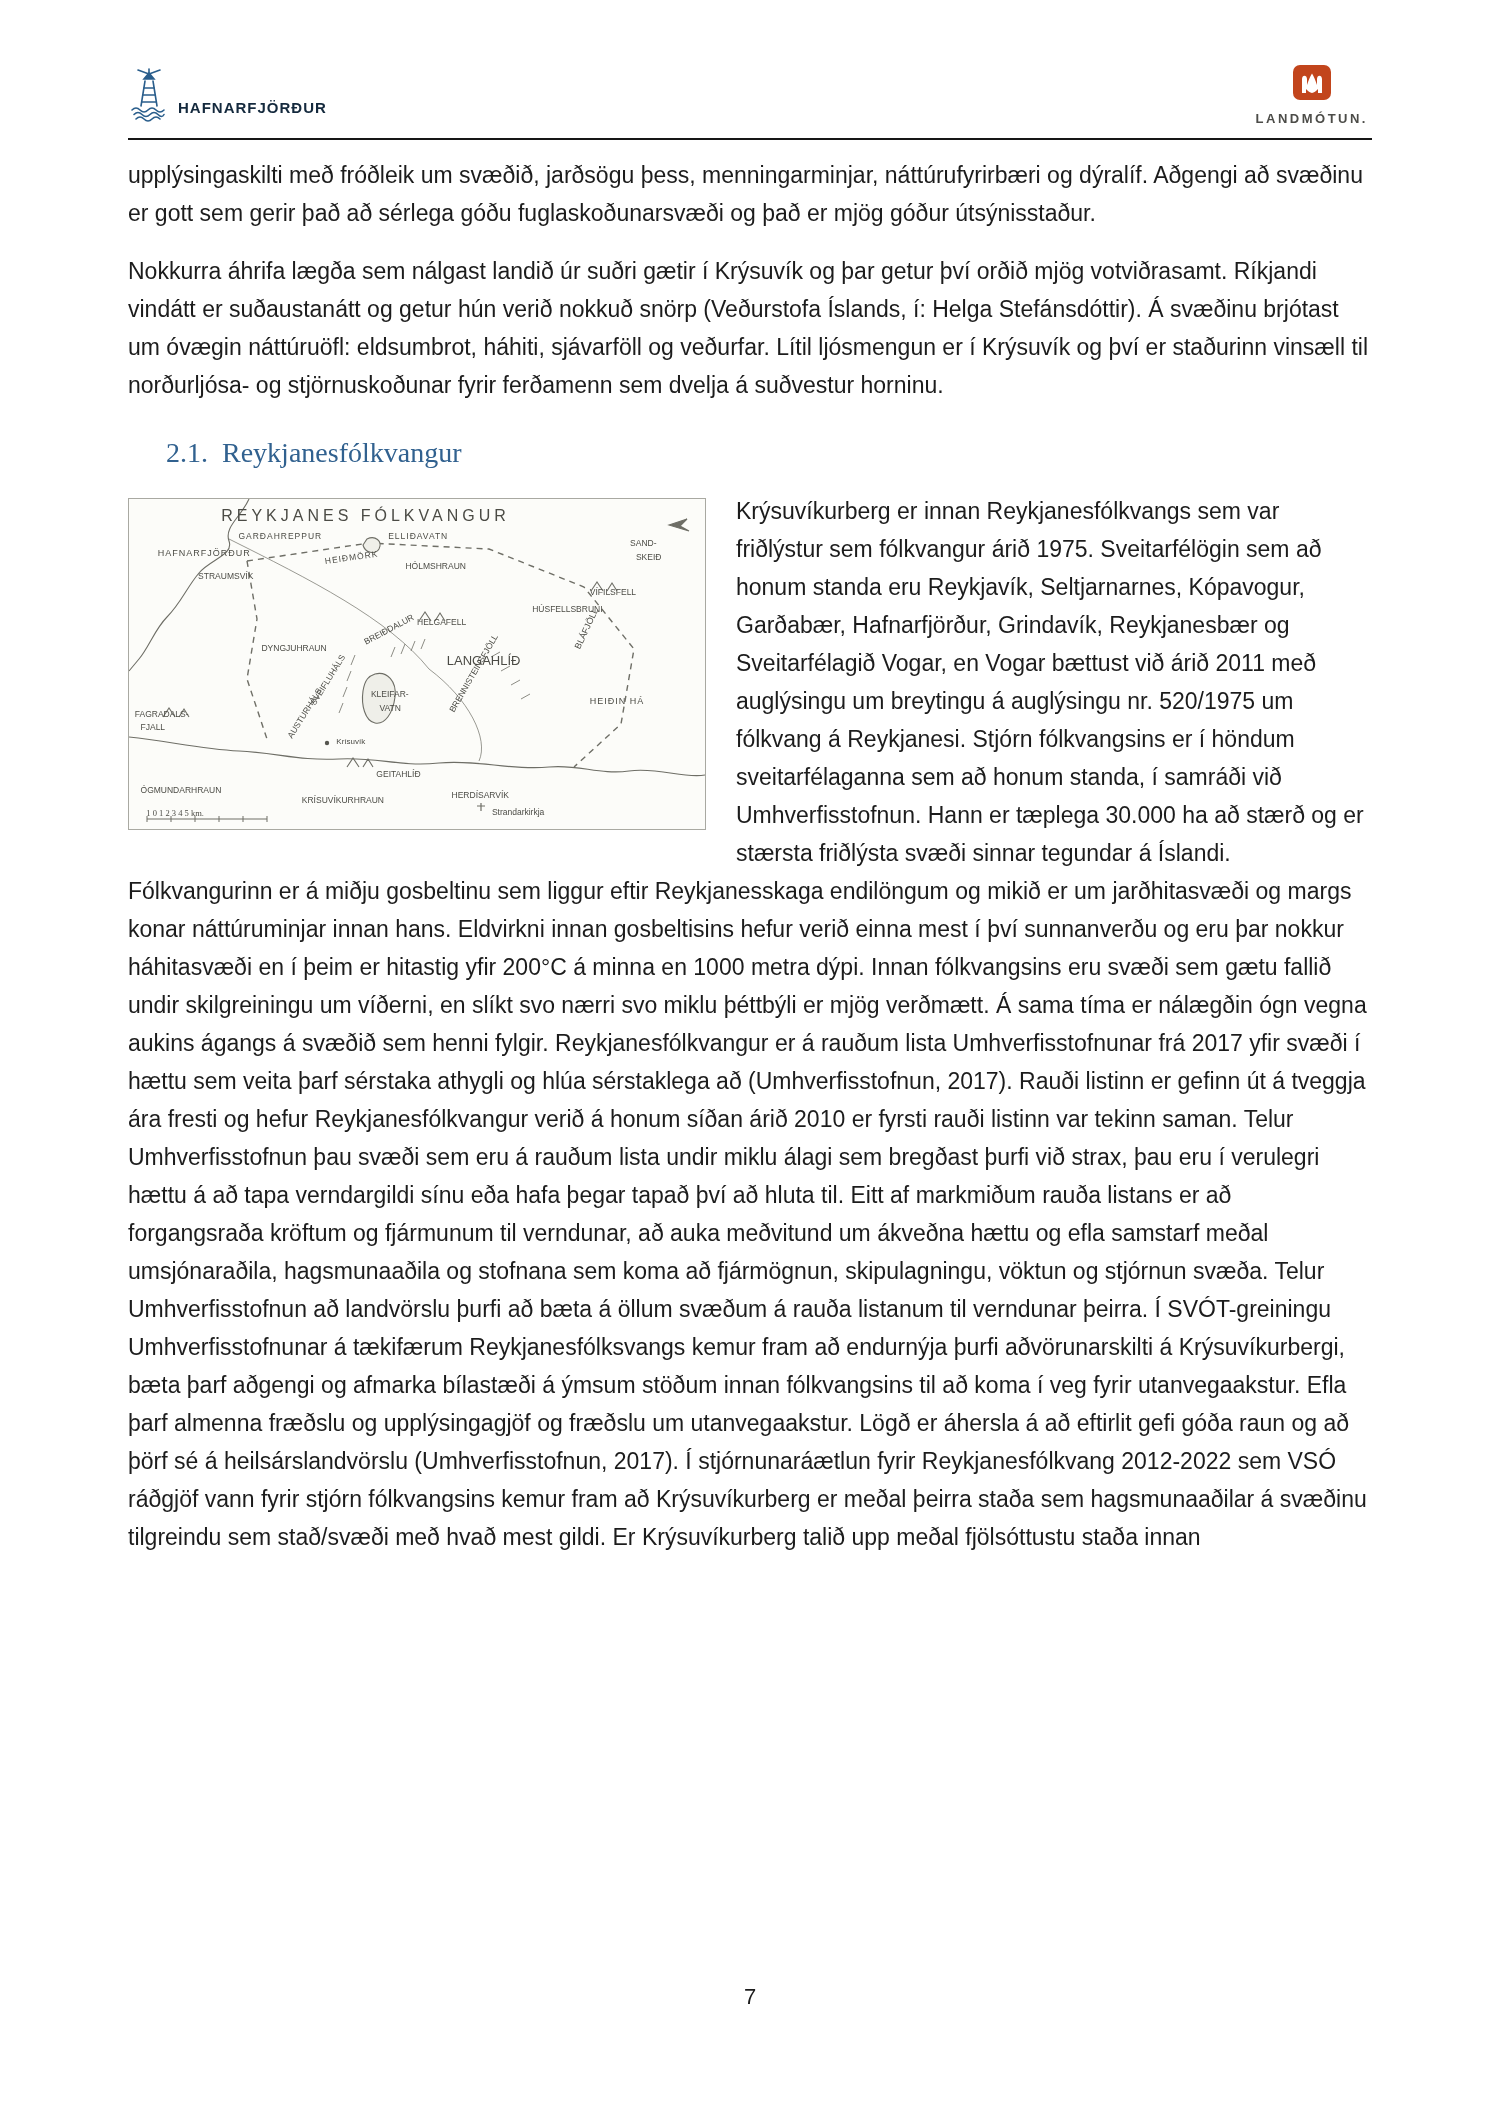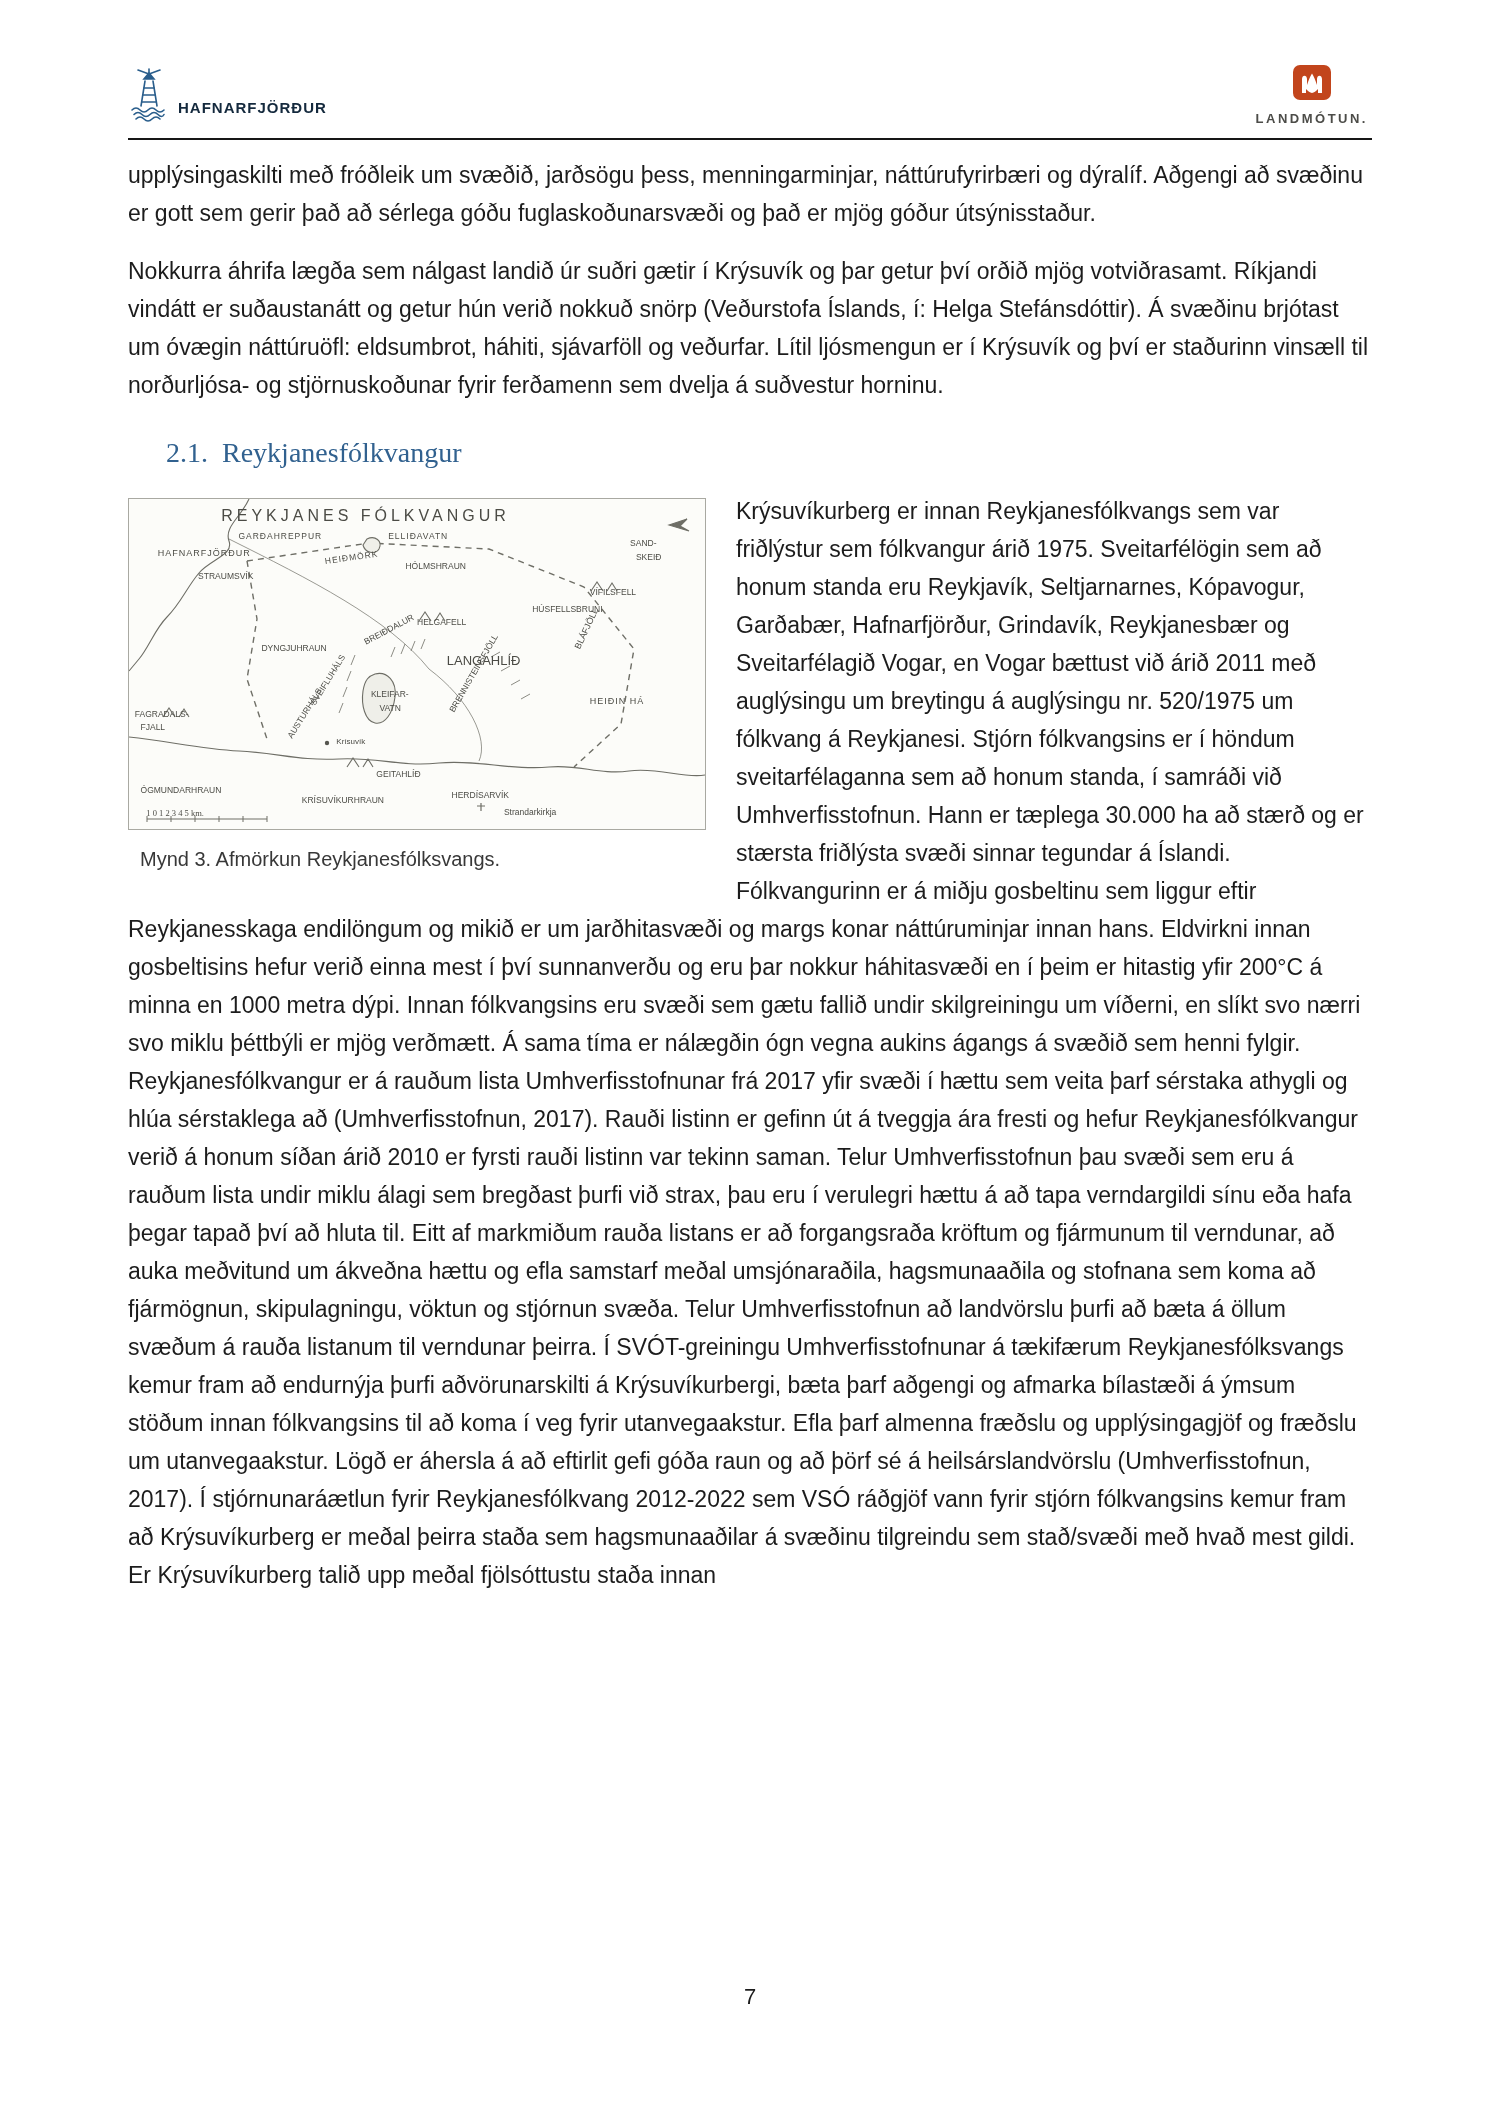--- a/index.html
+++ b/index.html
@@ -193,25 +193,24 @@
                 <div class="map-label" style="left: 56%; top: 63%; font-size: 8.5px; transform: rotate(-60deg);">BRENNISTEINSFJÖLL</div>
                 <div class="map-label" style="left: 80%; top: 60%; font-size: 9px; letter-spacing: 1px;">HEIÐIN HÁ</div>
                 <div class="map-label" style="left: 1%; top: 64%; font-size: 8.5px;">FAGRADALS-</div>
                 <div class="map-label" style="left: 2%; top: 68%; font-size: 8.5px;">FJALL</div>
                 <div class="map-label" style="left: 28%; top: 71%; font-size: 8.5px; transform: rotate(-58deg);">AUSTURHÁLS</div>
                 <div class="map-label" style="left: 36%; top: 72.5%; font-size: 8px;">Krísuvík</div>
                 <div class="map-label" style="left: 36%; top: 82%; font-size: 8.5px; margin-left: 40px;">GEITAHLÍÐ</div>
                 <div class="map-label" style="left: 2%; top: 87%; font-size: 8.5px;">ÓGMUNDARHRAUN</div>
                 <div class="map-label" style="left: 30%; top: 90%; font-size: 8.5px;">KRÍSUVÍKURHRAUN</div>
                 <div class="map-label" style="left: 56%; top: 88.5%; font-size: 8.5px;">HERDÍSARVÍK</div>
-                <div class="map-label" style="left: 63%; top: 93.5%; font-size: 8.5px; margin-left: 12px;">Strandarkirkja</div>
+                <div class="map-label" style="left: 63%; top: 93.5%; font-size: 8.5px;">Strandarkirkja</div>
                 <div class="map-label" style="left: 3%; top: 94%; font-size: 8.5px; font-family: Liberation Serif, serif;">1 0 1 2 3 4 5 km.</div>
               </div>
           </div>
-          <div class="figure-caption">Mynd 3. Afmörkun Reykjanesfólksvangs.</div>
         </div>
 
         <p><span>Krýsuvíkurberg er innan Reykjanesfólkvangs sem var friðlýstur sem fólkvangur árið 1975. Sveitarfélögin sem að honum standa eru Reykjavík, Seltjarnarnes, Kópavogur, Garðabær, Hafnarfjörður, Grindavík, Reykjanesbær og Sveitarfélagið Vogar, en Vogar bættust við árið 2011 með auglýsingu um breytingu á auglýsingu nr. 520/1975 um fólkvang á Reykjanesi. Stjórn fólkvangsins er í höndum sveitarfélaganna sem að honum standa, í samráði við Umhverfisstofnun. Hann er tæplega 30.000 ha að stærð og er stærsta friðlýsta svæði sinnar tegundar á Íslandi. Fólkvangurinn er á miðju gosbeltinu sem liggur eftir Reykjanesskaga endilöngum og mikið er</span> <span>um jarðhitasvæði og margs konar náttúruminjar innan hans. Eldvirkni innan gosbeltisins hefur verið einna mest í því sunnanverðu og eru þar nokkur háhitasvæði en í þeim er hitastig yfir 200°C á minna en 1000 metra dýpi. Innan fólkvangsins eru svæði sem gætu fallið undir skilgreiningu um víðerni, en slíkt svo nærri svo miklu þéttbýli er mjög verðmætt. Á sama tíma er nálægðin ógn vegna aukins ágangs á svæðið sem henni fylgir. Reykjanesfólkvangur er á rauðum lista Umhverfisstofnunar frá 2017 yfir svæði í hættu sem veita þarf sérstaka athygli og hlúa sérstaklega að (Umhverfisstofnun, 2017). Rauði listinn er gefinn út á tveggja ára fresti og hefur Reykjanesfólkvangur verið á honum síðan árið 2010 er fyrsti rauði listinn var tekinn saman. Telur Umhverfisstofnun þau svæði sem eru á rauðum lista undir miklu álagi sem bregðast þurfi við strax, þau eru í verulegri hættu á að tapa verndargildi sínu eða hafa þegar tapað því að hluta til. Eitt af markmiðum rauða listans er að forgangsraða kröftum og fjármunum til verndunar, að auka meðvitund um ákveðna hættu og efla samstarf meðal umsjónaraðila, hagsmunaaðila og stofnana sem koma að fjármögnun, skipulagningu, vöktun og stjórnun svæða. Telur Umhverfisstofnun að landvörslu þurfi að bæta á öllum svæðum á rauða listanum til verndunar þeirra. Í SVÓT-greiningu Umhverfisstofnunar á tækifærum Reykjanesfólksvangs kemur fram að endurnýja þurfi aðvörunarskilti á Krýsuvíkurbergi, bæta þarf aðgengi og afmarka bílastæði á ýmsum stöðum innan fólkvangsins til að koma í veg fyrir utanvegaakstur. Efla þarf almenna fræðslu og upplýsingagjöf og fræðslu um utanvegaakstur. Lögð er áhersla á að eftirlit gefi góða raun og að þörf sé á heilsárslandvörslu (Umhverfisstofnun, 2017). Í stjórnunaráætlun fyrir Reykjanesfólkvang 2012-2022 sem VSÓ ráðgjöf vann fyrir stjórn fólkvangsins kemur fram að Krýsuvíkurberg er meðal þeirra staða sem hagsmunaaðilar á svæðinu tilgreindu sem stað/svæði með hvað mest gildi. Er Krýsuvíkurberg talið upp meðal fjölsóttustu staða innan</span></p>
         <div style="clear:both;"></div>
       </div>
     </div>
   </div>
 
   <div class="page-number">7</div>
 </div>

